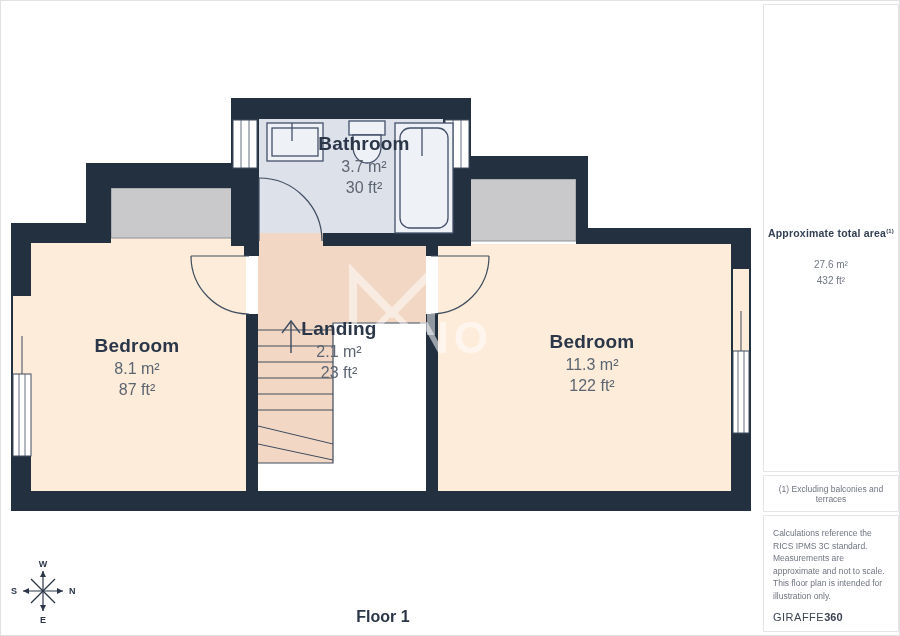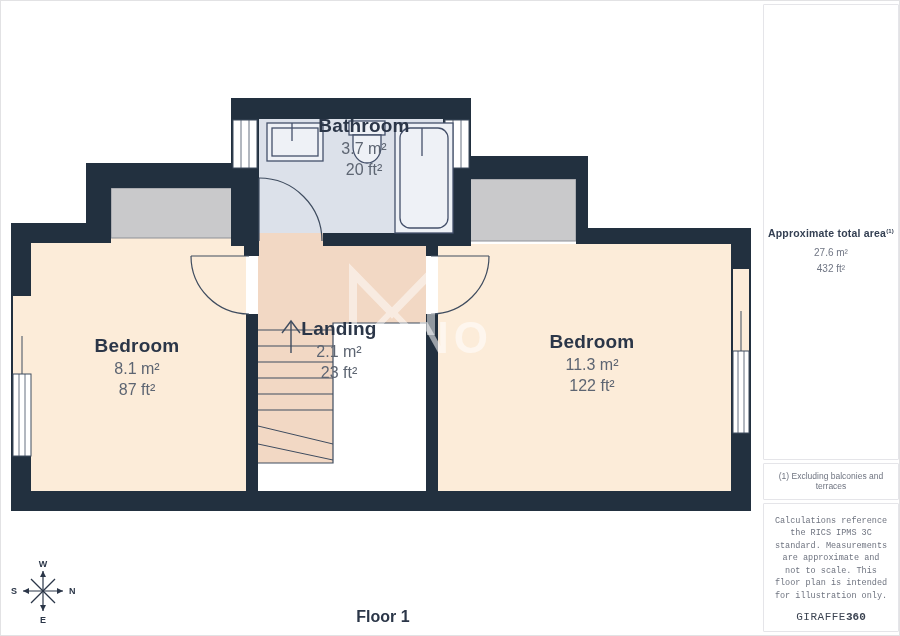--- a/index.html
+++ b/index.html
@@ -15,25 +15,25 @@
   .floor-label { position:absolute; left:382px; top:607px; transform:translateX(-50%);
     font-size:16px; font-weight:bold; color:#2b3648; z-index:5; }
   .watermark-letters { position:absolute; left:416px; top:312px; font-size:44px; font-weight:bold;
     color:rgba(255,255,255,.55); letter-spacing:5px; z-index:4; }
   .sidebar { position:absolute; left:762px; top:3px; width:136px; height:628px;
     display:flex; flex-direction:column; gap:3px; z-index:6; }
   .panel { background:#ffffff; border:1px solid #e5e5e9; border-radius:1px; }
   .panel-top { height:500px; padding-top:222px; text-align:center; }
   .total-title { font-size:10.5px; font-weight:bold; color:#333f52; letter-spacing:.2px; }
   .total-title sup { font-size:6px; font-weight:bold; }
-  .total-val { font-size:10px; color:#707684; line-height:16px; margin-top:6px; }
+  .total-val { font-size:10px; color:#707684; line-height:16px; margin-top:18px; }
   .total-val:last-child { margin-top:0; }
   .panel-foot { height:37px; display:flex; align-items:center; justify-content:center;
     font-size:8.5px; color:#6f7480; text-align:center; padding:8px 6px; }
-  .panel-disc { flex:1; padding:11px 9px 8px; text-align:center;font-family:Liberation Mono, monospace; }
+  .panel-disc { flex:1; padding:11px 9px 8px; text-align:left; }
   .disc-text { font-size:8.5px; color:#6f7480; line-height:12.5px; }
   .brand { margin-top:9px; font-size:11px; color:#3c4452; letter-spacing:.5px; }
   .brand b { letter-spacing:0; }
 </style>
 </head>
 <body>
 
 <div class="canvas">
 
   <svg class="plan-svg" width="762" height="636" viewBox="0 0 762 636">
@@ -168,24 +168,24 @@
         <text x="42" y="566" text-anchor="middle">W</text>
         <text x="68" y="593" text-anchor="start">N</text>
         <text x="42" y="622" text-anchor="middle">E</text>
         <text x="16" y="593" text-anchor="end">S</text>
       </g>
     </g>
   </svg>
 
   <div class="watermark-letters">NO</div>
 
-  <div class="room-label" style="left:363px; top:113px;">
+  <div class="room-label" style="left:363px; top:131px;">
     <div class="room-name">Bathroom</div>
     <div class="room-area">3.7 m²</div>
-    <div class="room-area">20 ft²</div>
+    <div class="room-area">30 ft²</div>
   </div>
 
   <div class="room-label" style="left:136px; top:333px;">
     <div class="room-name">Bedroom</div>
     <div class="room-area">8.1 m²</div>
     <div class="room-area">87 ft²</div>
   </div>
 
   <div class="room-label" style="left:338px; top:316px;">
     <div class="room-name">Landing</div>

